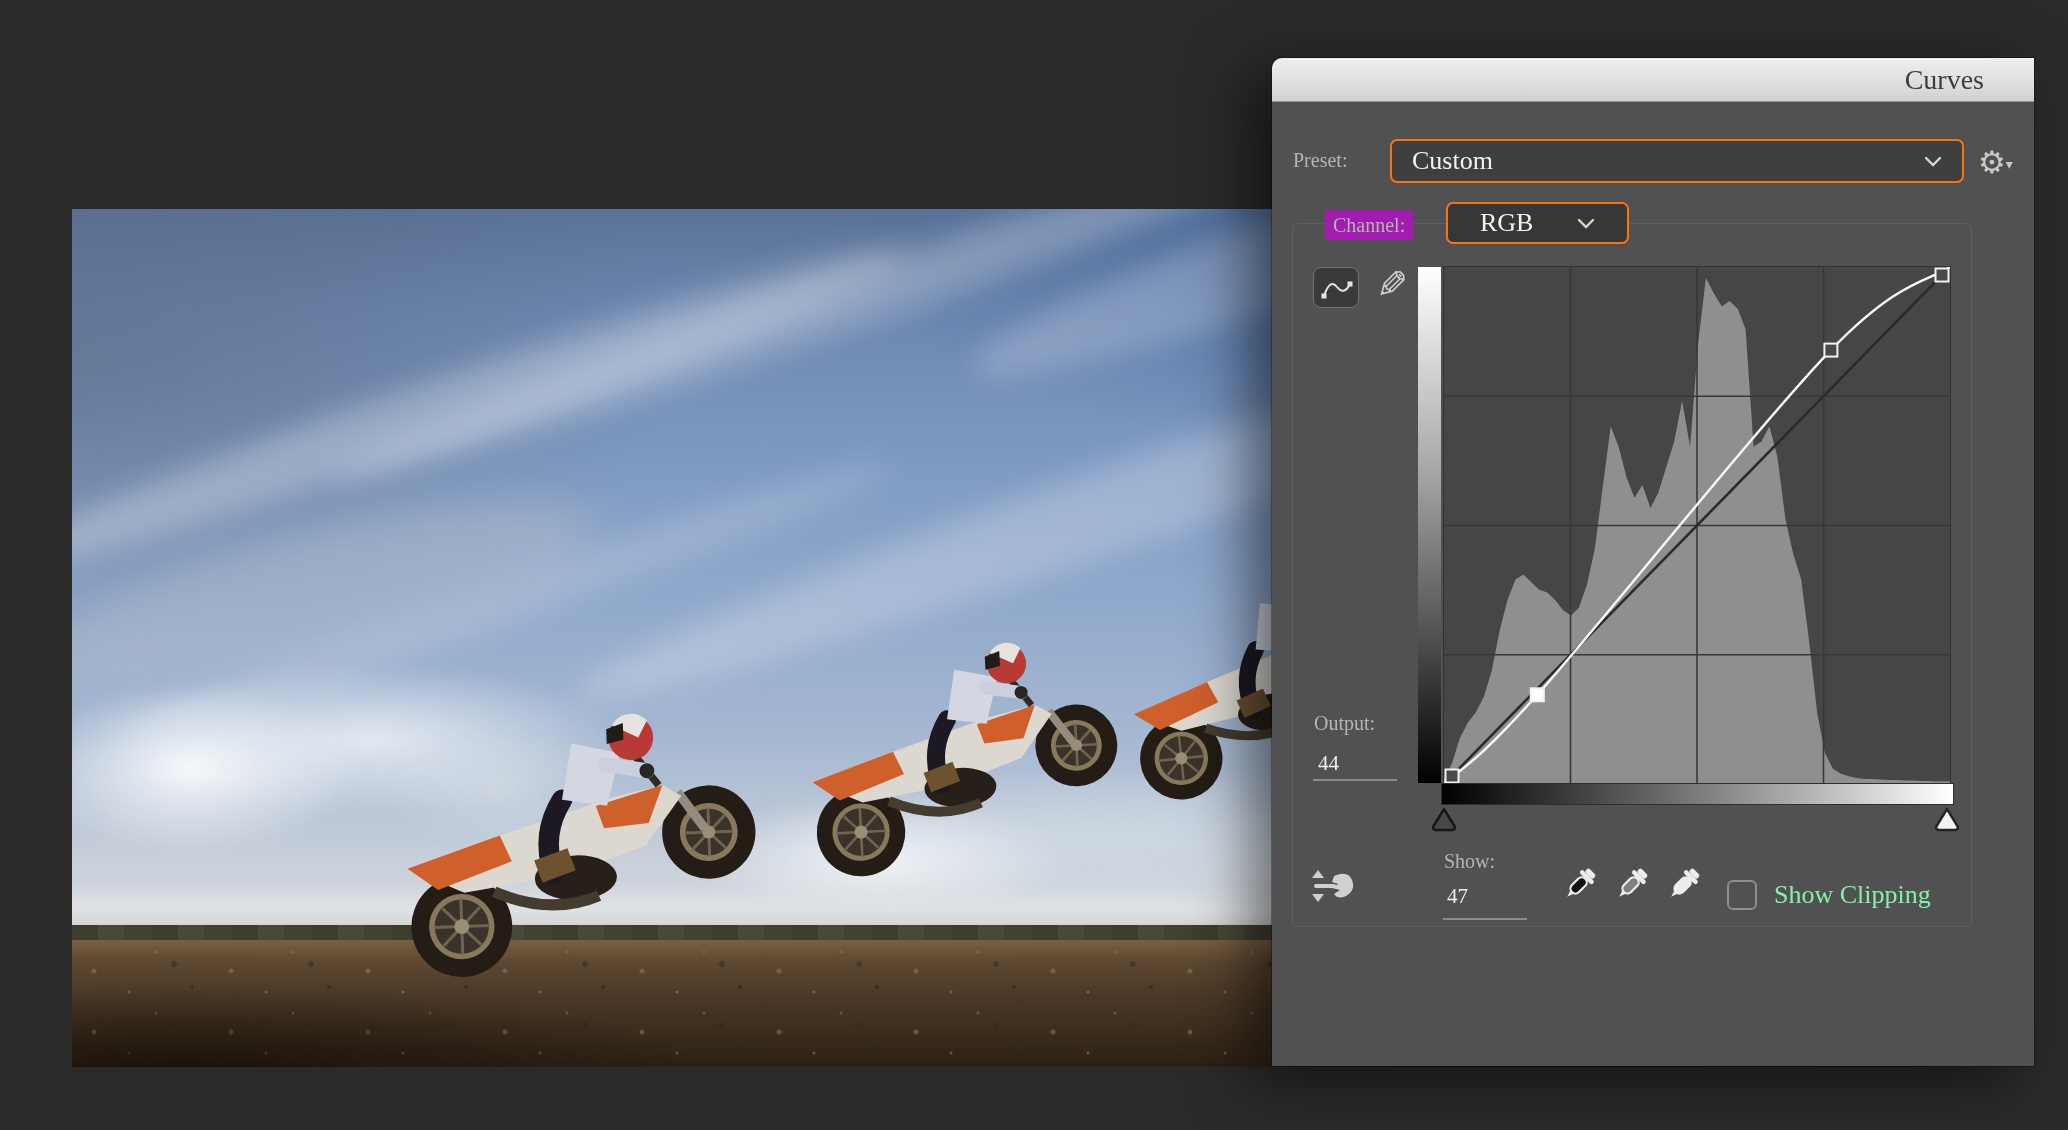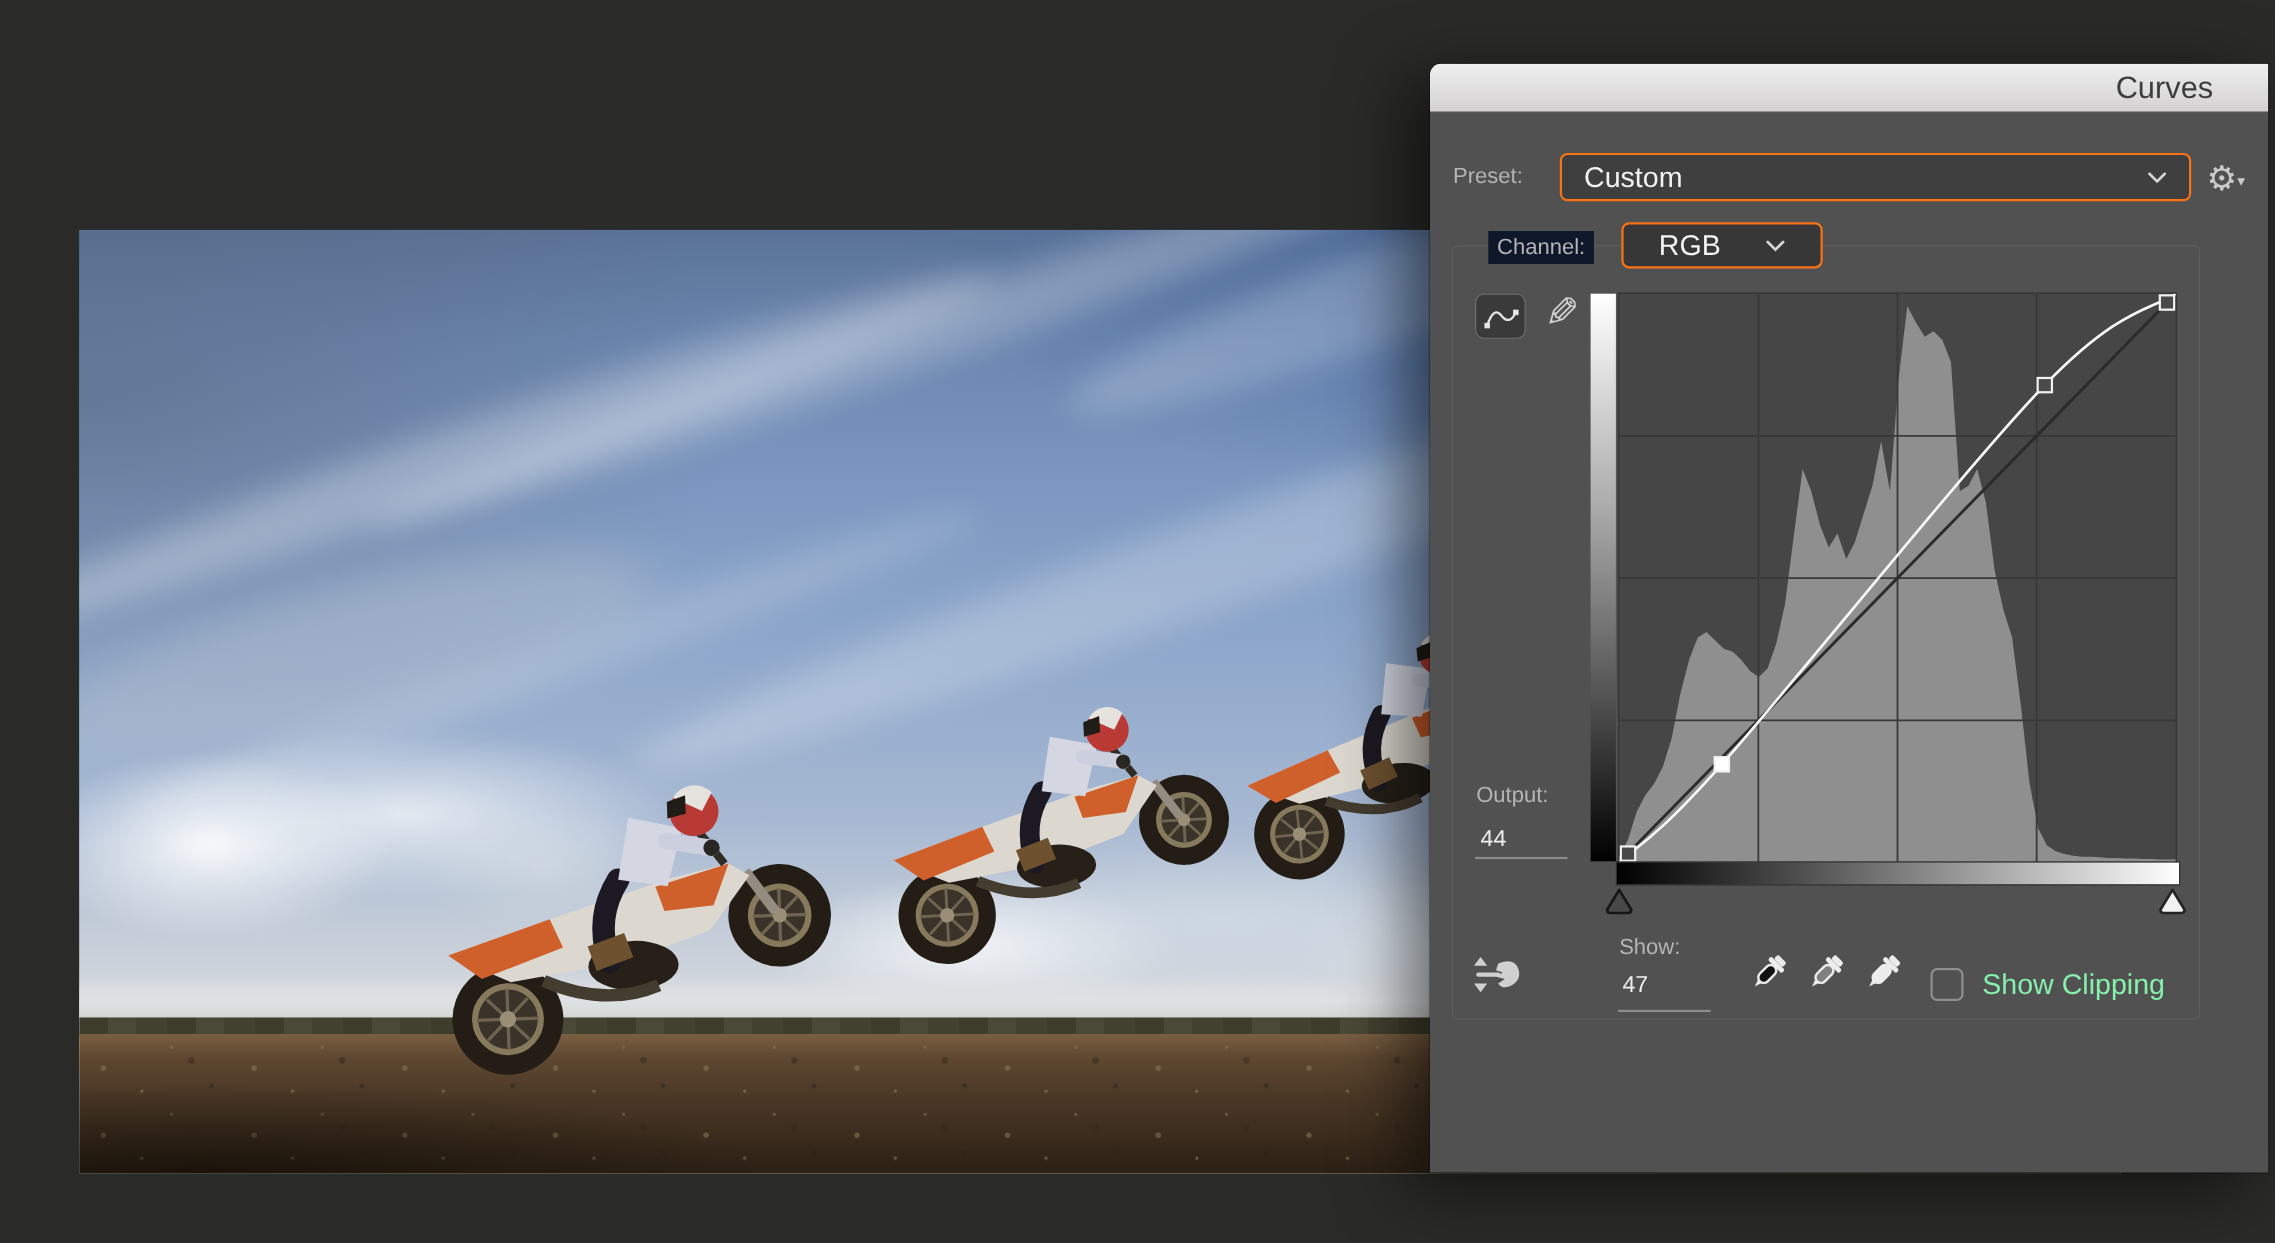--- a/index.html
+++ b/index.html
@@ -49,23 +49,24 @@
       radial-gradient(circle 4px at 120px 47px,#242424 40%,transparent 60%),
       radial-gradient(circle 3px at 57px 52px,#9c8c66 40%,transparent 60%),
       radial-gradient(circle 6px at 102px 24px,#35291a 40%,transparent 60%);
     background-size:137px 61px;}
   .ground-shade{position:absolute;left:0;top:731px;width:100%;height:127px;
     background:radial-gradient(ellipse 40% 90% at 6% 100%,rgba(16,11,6,.6),transparent 70%),
                radial-gradient(ellipse 50% 80% at 100% 100%,rgba(20,14,8,.35),transparent 70%);}
   .moto{position:absolute;}
   
   .panel{
-    position:absolute;left:1300px;top:58px;width:762px;height:1008px;z-index:10;
+    position:absolute;left:1272px;top:58px;width:762px;height:1008px;z-index:10;
     background:#515151;border-radius:10px 0 0 0;
     box-shadow:-22px 14px 60px rgba(0,0,0,.55),0 0 0 1px rgba(0,0,0,.3);
+    font-family:Liberation Serif, serif;
   }
   .titlebar{
     position:absolute;left:0;top:0;width:762px;height:44px;
     background:linear-gradient(180deg,#f0efef,#d3d1d1);
     border-bottom:1px solid #979797;border-radius:10px 0 0 0;
     color:#3d3d3d;font-size:28px;line-height:44px;text-align:right;padding-right:50px;box-sizing:border-box;
   }
   .lbl{position:absolute;color:#b5b5b5;font-size:20px;line-height:30px;}
   .val{position:absolute;color:#ededed;font-size:21px;line-height:30px;}
   .underline{position:absolute;height:2px;background:#8c8c8c;}
@@ -73,21 +74,21 @@
     position:absolute;box-sizing:border-box;border:2px solid #f97316;border-radius:7px;
     color:#f2f2f2;font-size:26px;display:flex;align-items:center;cursor:default;
   }
   .preset-select{left:118px;top:81px;width:574px;height:44px;background:#3f3f3f;padding:0 20px;}
   .channel-select{left:174px;top:144px;width:183px;height:42px;background:#373737;padding:0 32px;}
   .select .chev{margin-left:auto;}
   .gear{position:absolute;left:706px;top:89px;color:#c9c9c9;font-size:31px;line-height:32px;}
   .gear .caret{font-size:14px;color:#c9c9c9;vertical-align:4px;}
   .fieldset{position:absolute;left:20px;top:165px;width:680px;height:704px;
     border:1px solid #5e5e5e;border-radius:5px;box-sizing:border-box;}
-  .channel-label{left:53px;top:152px;background:#0f172a;padding:0 8px;}
+  .channel-label{left:53px;top:152px;background:#a21caf;padding:0 8px;}
   .curve-btn{position:absolute;left:41px;top:209px;width:46px;height:41px;background:#3a3a3a;
     border:1px solid #707070;border-radius:8px;box-sizing:border-box;display:flex;align-items:center;justify-content:center;}
   .pencil{position:absolute;left:96px;top:205px;width:40px;height:44px;color:#d2d2d2;font-size:38px;line-height:44px;transform:scaleX(-1);}
   .vgrad{position:absolute;left:146px;top:209px;width:23px;height:516px;
     background:linear-gradient(180deg,#ffffff 0%,#aaaaaa 38%,#555555 70%,#000000 100%);}
   .plot{position:absolute;left:171px;top:208px;width:506px;height:517px;background:#464646;border:1px solid #323232;}
   .plot svg{display:block;}
   .hgrad{position:absolute;left:169px;top:725px;width:513px;height:22px;
     background:linear-gradient(90deg,#000000 0%,#555555 35%,#aaaaaa 68%,#ffffff 100%);border:1px solid #2e2e2e;box-sizing:border-box;}
   .slider{position:absolute;width:30px;height:26px;}

